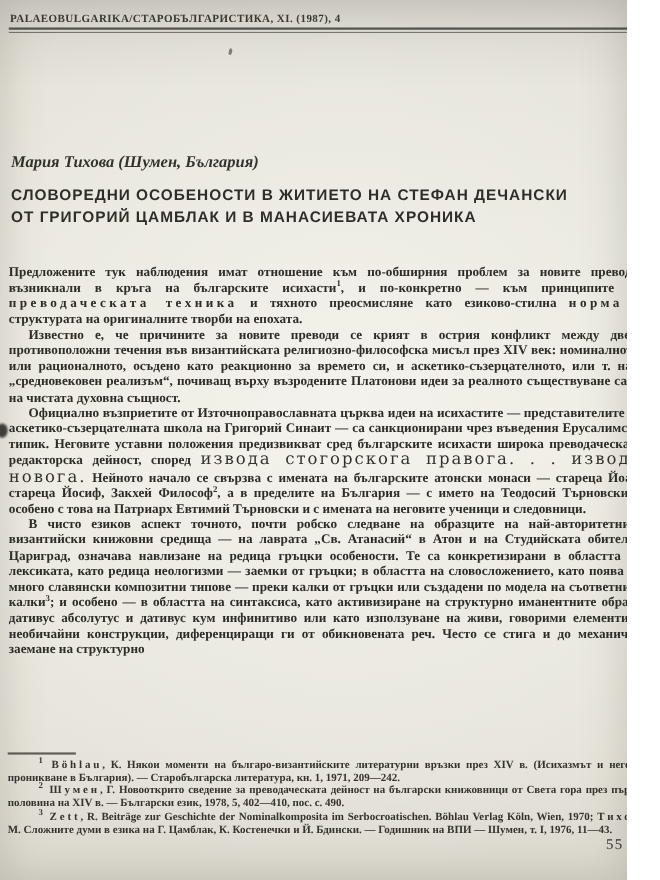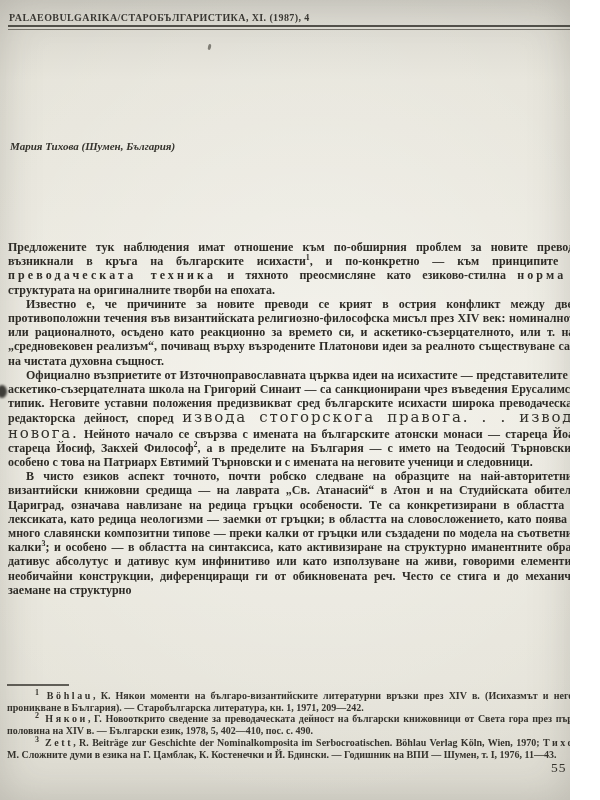--- a/index.html
+++ b/index.html
@@ -17,21 +17,21 @@
   }
   .journal-header{
     position:absolute; top:12px; left:9px; width:580px;
     font-size:10px; font-weight:bold; letter-spacing:.4px;
     color:#3a3833; white-space:nowrap;
   }
   .rule-thick{position:absolute; top:25px; left:8px; width:584px; height:2px; background:#3a3833; opacity:.85;}
   .rule-thin {position:absolute; top:29px; left:8px; width:584px; height:1px; background:#4a4841; opacity:.7;}
   .byline{
     position:absolute; top:140px; left:10px; width:560px;
-    font-style:italic; font-weight:bold; font-size:11px; color:#34322c;
+    font-style:italic; font-weight:bold; font-size:15px; color:#34322c;
   }
   .article-title{
     position:absolute; top:167px; left:10px; width:580px;
     font-family:"Liberation Sans", sans-serif;
     font-weight:bold; font-size:14px; line-height:20px;
     letter-spacing:.9px; color:#2f2d28;
   }
   .body-text{
     position:absolute; top:240px; left:8px; width:576px;
     font-size:12px; line-height:14.2px; font-weight:bold;
@@ -73,33 +73,37 @@
 <div id="page">
 
   <div class="journal-header">PALAEOBULGARIKA/СТАРОБЪЛГАРИСТИКА, XI. (1987), 4</div>
   <div class="rule-thick"></div>
   <div class="rule-thin"></div>
 
   <div class="ink-speck"></div>
 
   <div class="byline">Мария Тихова (Шумен, България)</div>
 
+  <div class="article-title">
+    <div>СЛОВОРЕДНИ ОСОБЕНОСТИ В ЖИТИЕТО НА СТЕФАН ДЕЧАНСКИ</div>
+    <div>ОТ ГРИГОРИЙ ЦАМБЛАК И В МАНАСИЕВАТА ХРОНИКА</div>
+  </div>
 
   <div class="body-text">
     <p><span class="seg seg-n">Предложените тук наблюдения имат отношение към по-обширния проблем за новите преводи, възникнали в кръга на българските исихасти</span><sup class="seg seg-sup">1</sup><span class="seg seg-n">, и по-конкретно — към принципите на </span><span class="seg seg-spaced">преводаческата техника</span><span class="seg seg-n"> и тяхното преосмисляне като езиково-стилна </span><span class="seg seg-spaced">норма</span><span class="seg seg-n"> в структурата на оригиналните творби на епохата.</span></p>
     <p class="indent"><span class="seg seg-n">Известно е, че причините за новите преводи се крият в острия конфликт между двете противоположни течения във византийската религиозно-философска мисъл през XIV век: номиналното, или рационалното, осъдено като реакционно за времето си, и аскетико-съзерцателното, или т. нар. „средновековен реализъм“, почиващ върху възродените Платонови идеи за реалното съществуване само на чистата духовна същност.</span></p>
     <p class="indent"><span class="seg seg-n">Официално възприетите от Източноправославната църква идеи на исихастите — представителите на аскетико-съзерцателната школа на Григорий Синаит — са санкционирани чрез въведения Ерусалимски типик. Неговите уставни положения предизвикват сред българските исихасти широка преводаческа и редакторска дейност, според </span><span class="seg seg-oldslav">извода стогорскога правога. . . извода новога.</span><span class="seg seg-n"> Нейното начало се свързва с имената на българските атонски монаси — стареца Йоан, стареца Йосиф, Закхей Философ</span><sup class="seg seg-sup">2</sup><span class="seg seg-n">, а в пределите на България — с името на Теодосий Търновски и особено с това на Патриарх Евтимий Търновски и с имената на неговите ученици и следовници.</span></p>
     <p class="indent"><span class="seg seg-n">В чисто езиков аспект точното, почти робско следване на образците на най-авторитетните византийски книжовни средища — на лаврата „Св. Атанасий“ в Атон и на Студийската обител в Цариград, означава навлизане на редица гръцки особености. Те са конкретизирани в областта на лексиката, като редица неологизми — заемки от гръцки; в областта на словосложението, като поява на много славянски композитни типове — преки калки от гръцки или създадени по модела на съответните калки</span><sup class="seg seg-sup">3</sup><span class="seg seg-n">; и особено — в областта на синтаксиса, като активизиране на структурно иманентните обрати дативус абсолутус и дативус кум инфинитиво или като използуване на живи, говорими елементи в необичайни конструкции, диференциращи ги от обикновената реч. Често се стига и до механично заемане на структурно</span></p>
   </div>
 
   <div class="ink-smudge"></div>
 
   <div class="fn-rule"></div>
 
   <div class="footnotes">
     <p><sup class="seg seg-sup">1</sup><span class="seg seg-spaced"> Böhlau</span><span class="seg seg-n">, К. Някои моменти на българо-византийските литературни връзки през XIV в. (Исихазмът и неговото проникване в България). — Старобългарска литература, кн. 1, 1971, 209—242.</span></p>
-    <p><sup class="seg seg-sup">2</sup><span class="seg seg-spaced"> Някои</span><span class="seg seg-n">, Г. Новооткрито сведение за преводаческата дейност на български книжовници от Света гора през първата половина на XIV в. — Български език, 1978, 5, 402—410, пос. с. 490.</span></p>
+    <p><sup class="seg seg-sup">2</sup><span class="seg seg-spaced"> Шумен</span><span class="seg seg-n">, Г. Новооткрито сведение за преводаческата дейност на български книжовници от Света гора през първата половина на XIV в. — Български език, 1978, 5, 402—410, пос. с. 490.</span></p>
     <p><sup class="seg seg-sup">3</sup><span class="seg seg-spaced"> Zett</span><span class="seg seg-n">, R. Beiträge zur Geschichte der Nominalkomposita im Serbocroatischen. Böhlau Verlag Köln, Wien, 1970; </span><span class="seg seg-spaced">Тихова</span><span class="seg seg-n">, М. Сложните думи в езика на Г. Цамблак, К. Костенечки и Й. Бдински. — Годишник на ВПИ — Шумен, т. I, 1976, 11—43.</span></p>
   </div>
 
   <div class="page-number">55</div>
 
 </div>
 
 </body></html>

